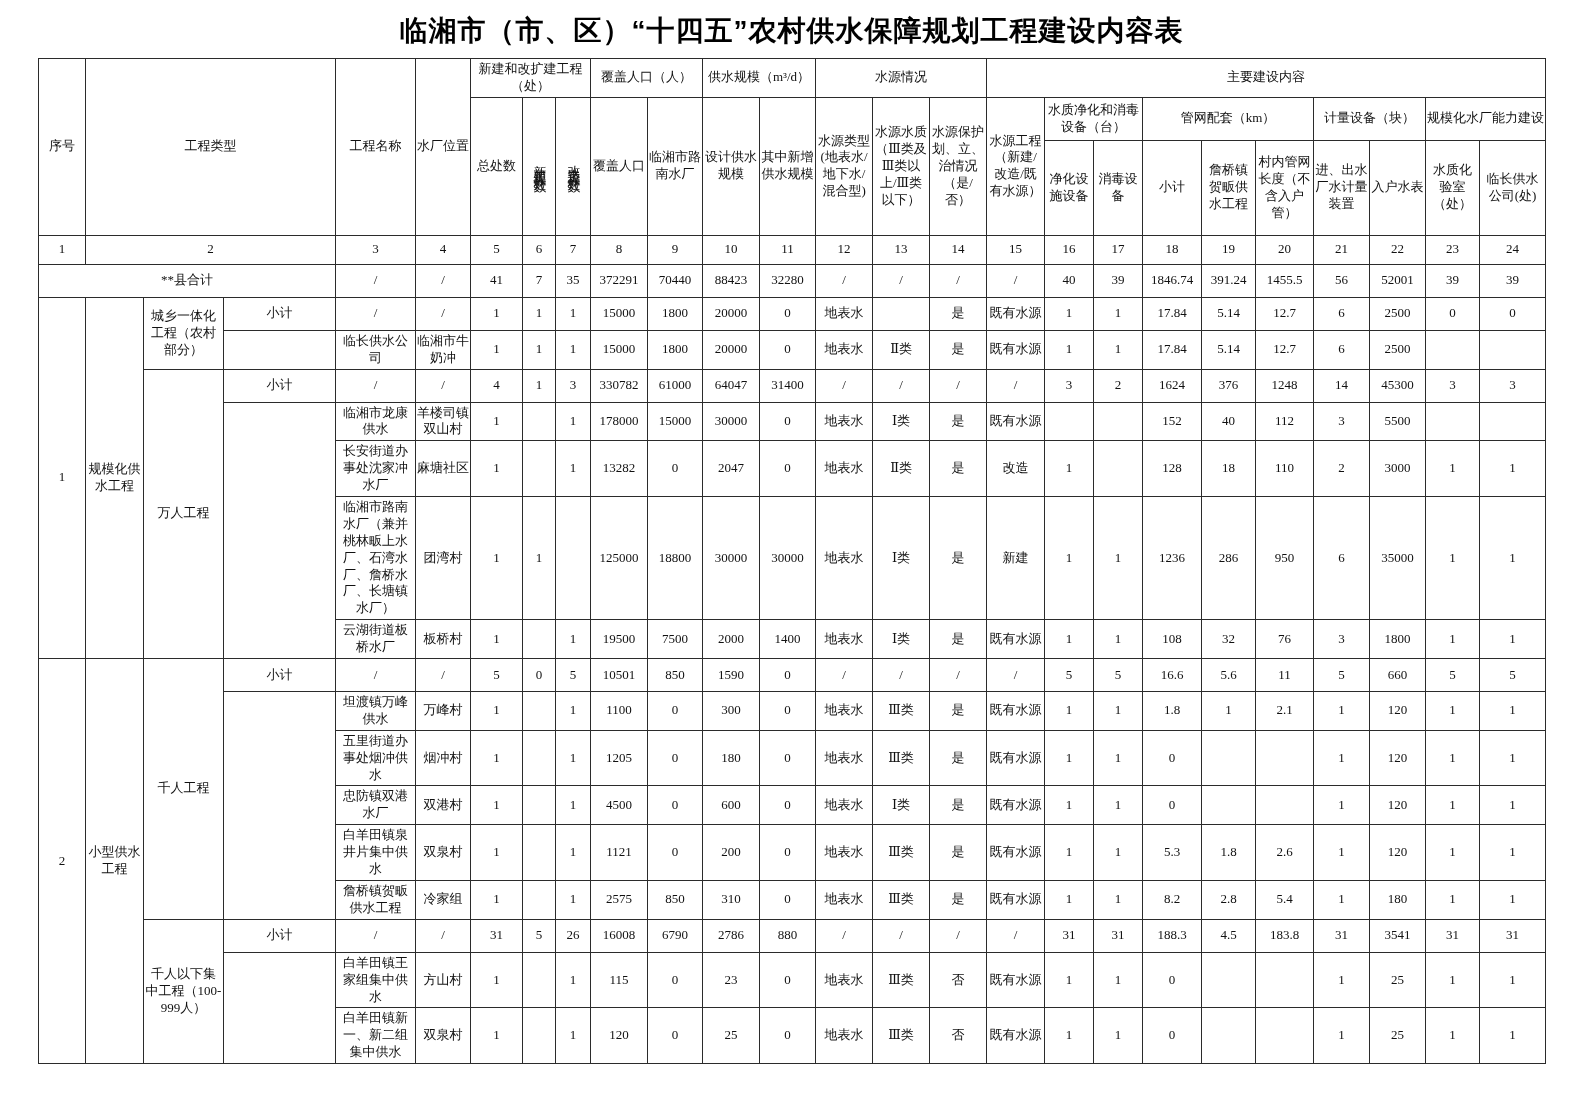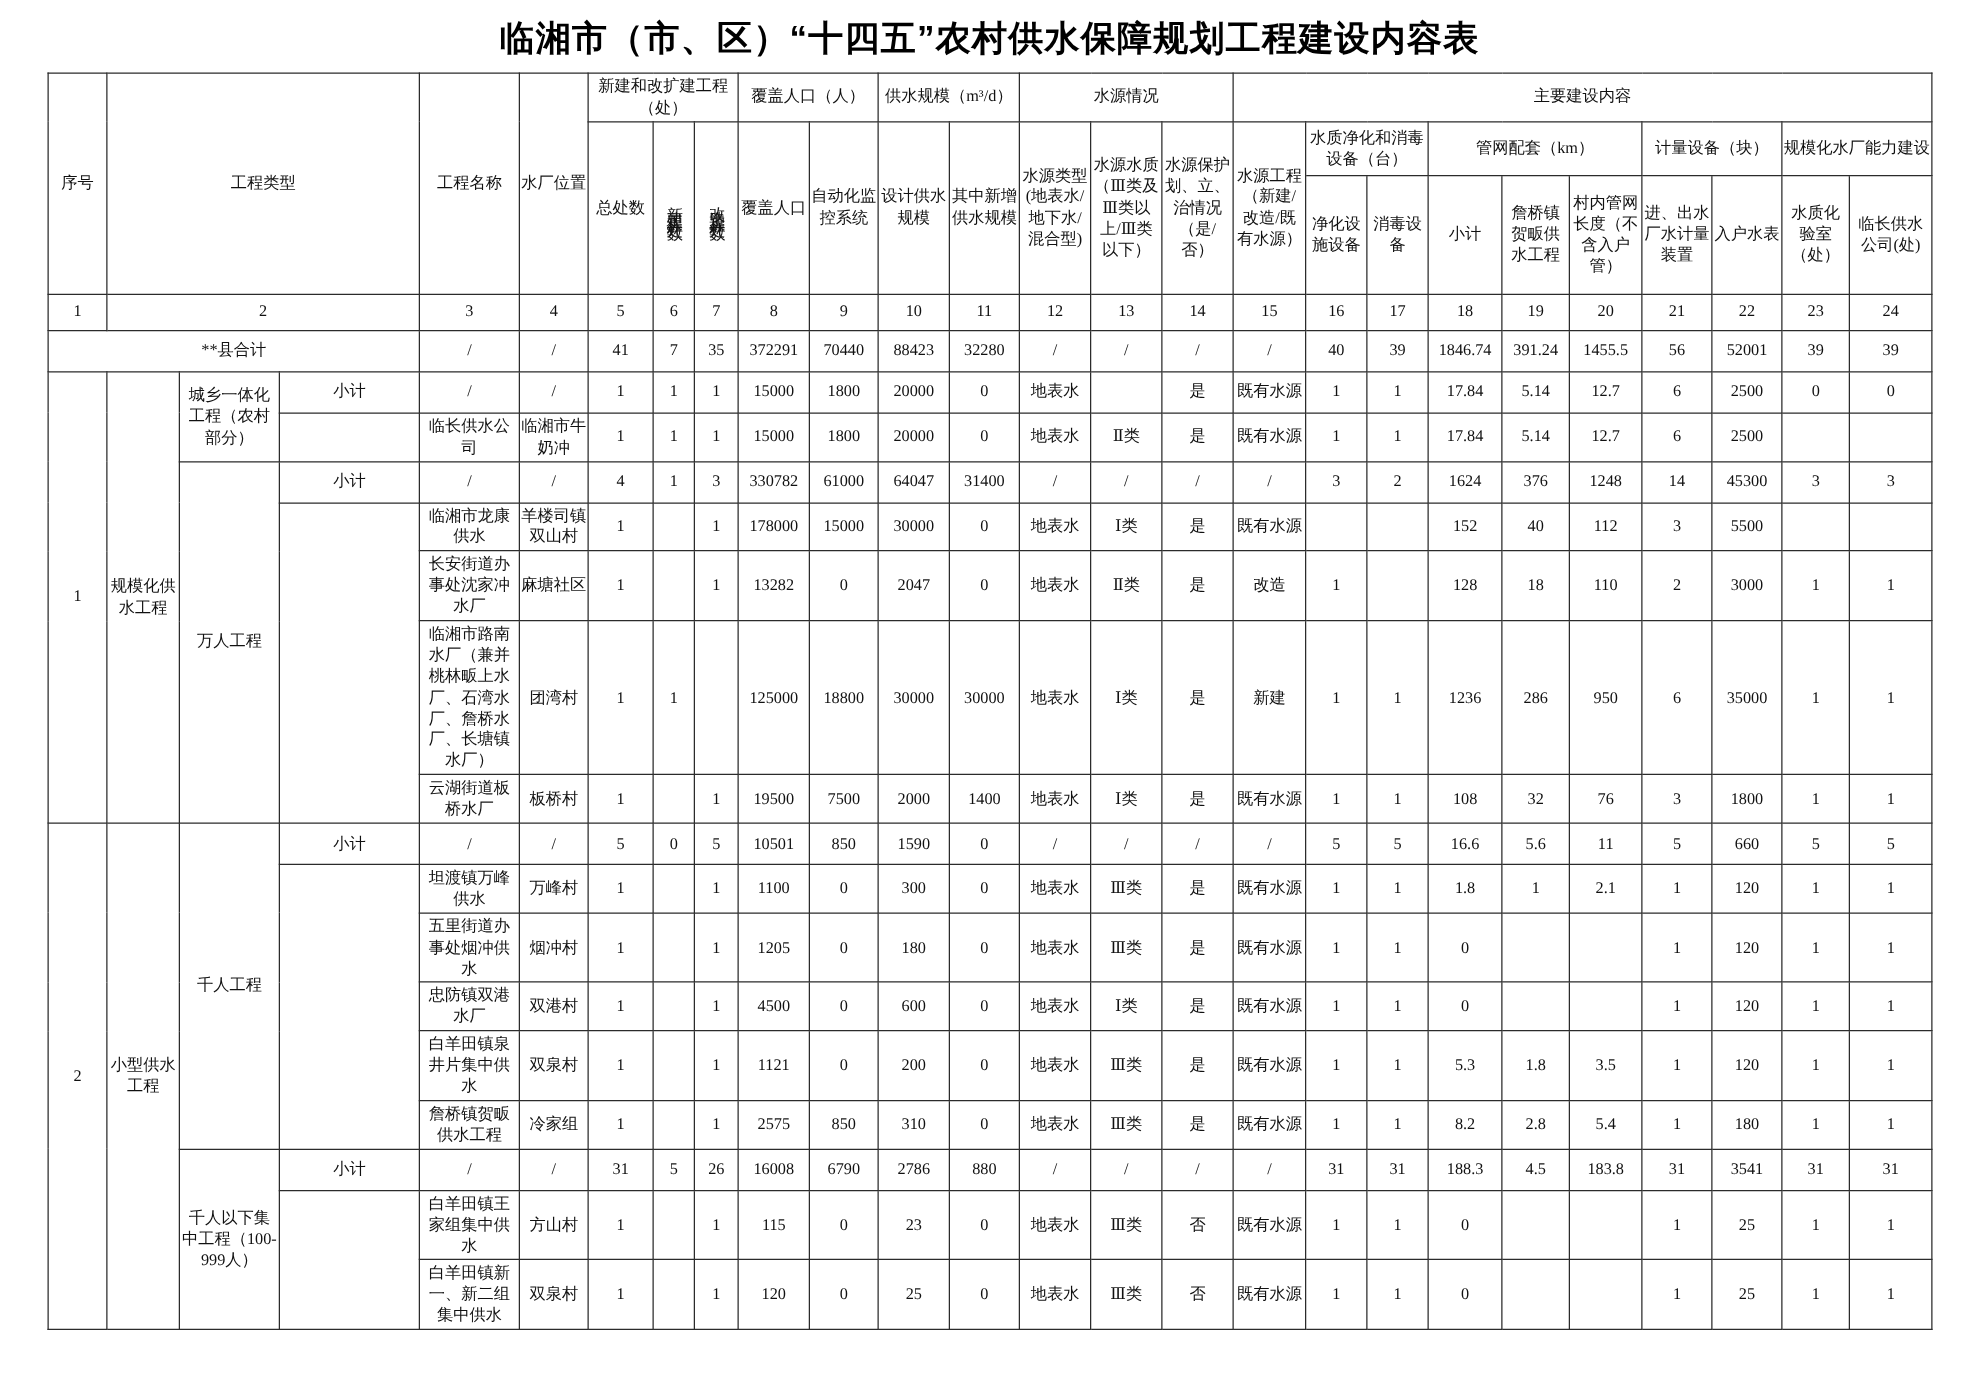--- a/index.html
+++ b/index.html
@@ -75,21 +75,21 @@
       <th colspan="2">覆盖人口（人）</th>
       <th colspan="2">供水规模（m³/d）</th>
       <th colspan="3">水源情况</th>
       <th colspan="10">主要建设内容</th>
     </tr>
     <tr class="h2">
       <th rowspan="2">总处数</th>
       <th rowspan="2"><span class="vtext">新建工程处数</span></th>
       <th rowspan="2"><span class="vtext">改造工程处数</span></th>
       <th rowspan="2">覆盖人口</th>
-      <th rowspan="2">自动化监控系统</th>
+      <th rowspan="2">临湘市路南水厂</th>
       <th rowspan="2">设计供水规模</th>
       <th rowspan="2">其中新增供水规模</th>
       <th rowspan="2">水源类型(地表水/地下水/混合型)</th>
       <th rowspan="2">水源水质（Ⅲ类及Ⅲ类以上/Ⅲ类以下）</th>
       <th rowspan="2">水源保护划、立、治情况（是/否）</th>
       <th rowspan="2">水源工程（新建/改造/既有水源）</th>
       <th colspan="2">水质净化和消毒设备（台）</th>
       <th colspan="3">管网配套（km）</th>
       <th colspan="2">计量设备（块）</th>
       <th colspan="2">规模化水厂能力建设</th>
@@ -446,21 +446,21 @@
         <td>200</td>
         <td>0</td>
         <td>地表水</td>
         <td>Ⅲ类</td>
         <td>是</td>
         <td>既有水源</td>
         <td>1</td>
         <td>1</td>
         <td>5.3</td>
         <td>1.8</td>
-        <td>3.5</td>
+        <td>2.6</td>
         <td>1</td>
         <td>120</td>
         <td>1</td>
         <td>1</td>
       </tr>
       <tr>
         <td>詹桥镇贺畈供水工程</td>
         <td>冷家组</td>
         <td>1</td>
         <td></td>

